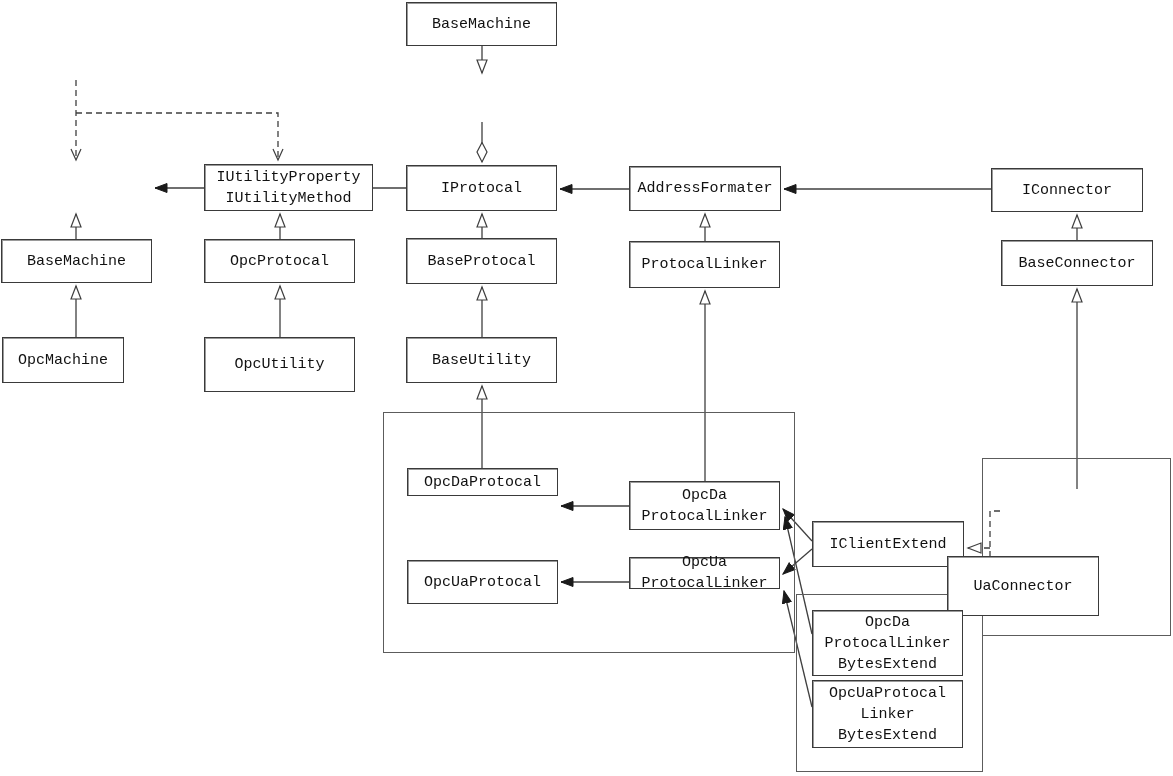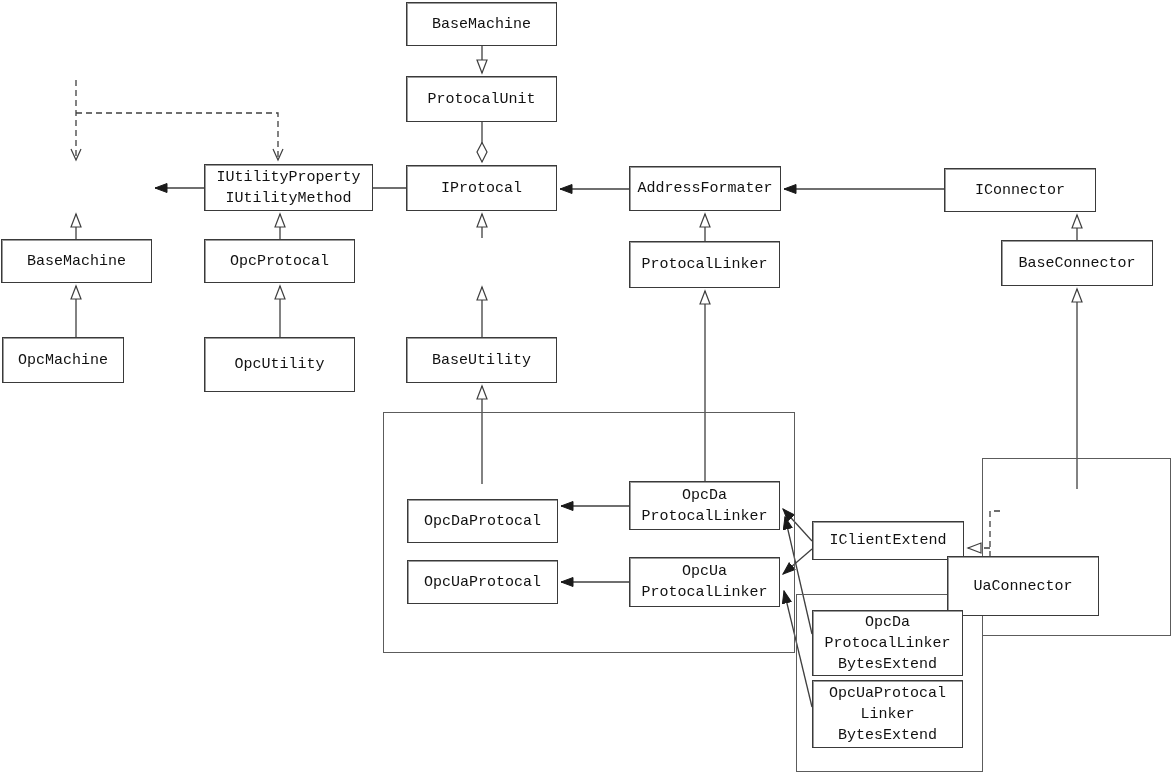--- a/index.html
+++ b/index.html
@@ -116,38 +116,38 @@
   <div class="container-box" style="left:796px;top:594px;width:187px;height:178px"></div>
 
   <div class="node" style="left:204px;top:164px;width:169px;height:47px">IUtilityProperty
 IUtilityMethod</div>
   <div class="node" style="left:1px;top:239px;width:151px;height:44px">BaseMachine</div>
   <div class="node" style="left:2px;top:337px;width:122px;height:46px">OpcMachine</div>
   <div class="node" style="left:204px;top:239px;width:151px;height:44px">OpcProtocal</div>
   <div class="node" style="left:204px;top:337px;width:151px;height:55px">OpcUtility</div>
 
   <div class="node" style="left:406px;top:2px;width:151px;height:44px">BaseMachine</div>
-  <div class="node" style="left:406px;top:76px;width:151px;height:46px">ProtocalUnit</div>
   <div class="node" style="left:406px;top:165px;width:151px;height:46px">IProtocal</div>
+  <div class="node" style="left:406px;top:238px;width:151px;height:46px">BaseProtocal</div>
   <div class="node" style="left:406px;top:337px;width:151px;height:46px">BaseUtility</div>
 
   <div class="node" style="left:629px;top:166px;width:152px;height:45px">AddressFormater</div>
   <div class="node" style="left:629px;top:241px;width:151px;height:47px">ProtocalLinker</div>
 
-  <div class="node" style="left:944px;top:168px;width:152px;height:44px">IConnector</div>
+  <div class="node" style="left:991px;top:168px;width:152px;height:44px">IConnector</div>
   <div class="node" style="left:1001px;top:240px;width:152px;height:46px">BaseConnector</div>
 
-  <div class="node" style="left:407px;top:499px;width:151px;height:44px">OpcDaProtocal</div>
+  <div class="node" style="left:407px;top:468px;width:151px;height:28px">OpcDaProtocal</div>
   <div class="node" style="left:407px;top:560px;width:151px;height:44px">OpcUaProtocal</div>
   <div class="node" style="left:629px;top:481px;width:151px;height:49px">OpcDa
 ProtocalLinker</div>
-  <div class="node" style="left:629px;top:557px;width:151px;height:50px">OpcUa
+  <div class="node" style="left:629px;top:557px;width:151px;height:32px">OpcUa
 ProtocalLinker</div>
 
-  <div class="node" style="left:812px;top:521px;width:152px;height:39px">IClientExtend</div>
+  <div class="node" style="left:812px;top:521px;width:152px;height:46px">IClientExtend</div>
   <div class="node" style="left:947px;top:556px;width:152px;height:60px">UaConnector</div>
 
   <div class="node" style="left:812px;top:610px;width:151px;height:66px">OpcDa
 ProtocalLinker
 BytesExtend</div>
   <div class="node" style="left:812px;top:680px;width:151px;height:68px">OpcUaProtocal
 Linker
 BytesExtend</div>
 
 </div>

